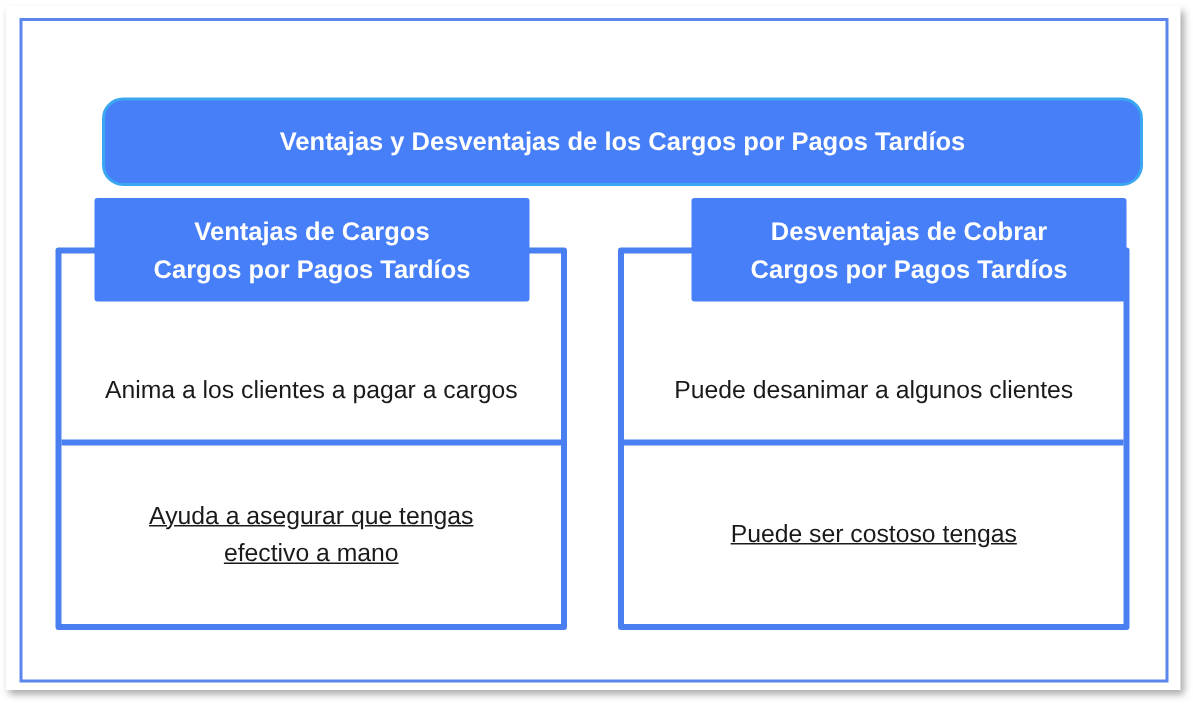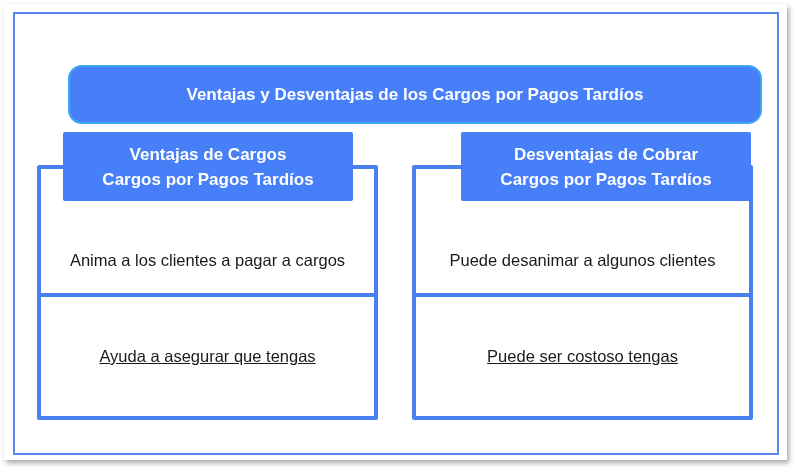--- a/index.html
+++ b/index.html
@@ -63,20 +63,21 @@
 <div class="col-box col-left">
   <div class="cell cell-1">
     <div>
       <span>Anima a los clientes a pagar a cargos</span>
     </div>
   </div>
   <div class="divider"></div>
   <div class="cell cell-2">
     <div>
       <span>Ayuda a asegurar que tengas</span>
+      <span>efectivo a mano</span>
     </div>
   </div>
 </div>
 
 <div class="col-header hdr-right">
   <span>Desventajas de Cobrar</span>
   <span>Cargos por Pagos Tardíos</span>
 </div>
 <div class="col-box col-right">
   <div class="cell cell-1">

